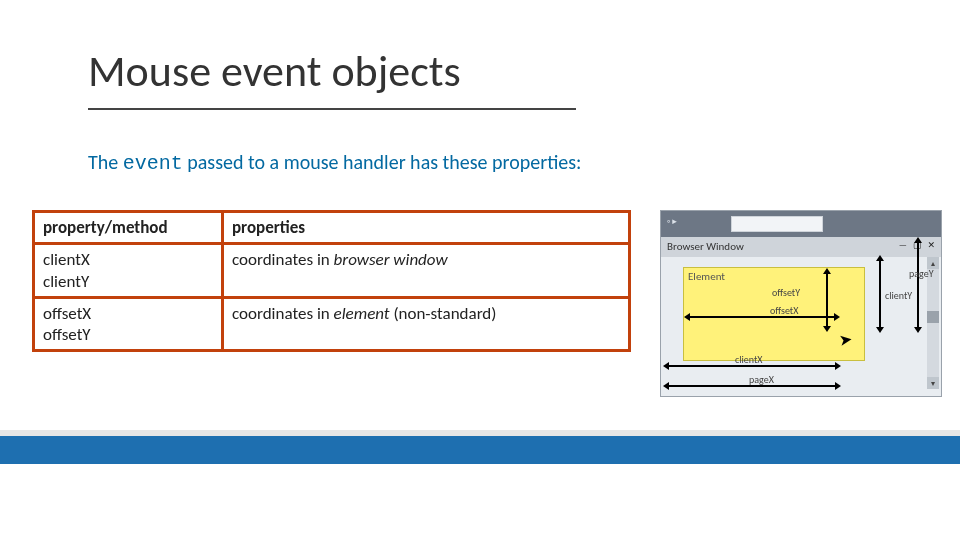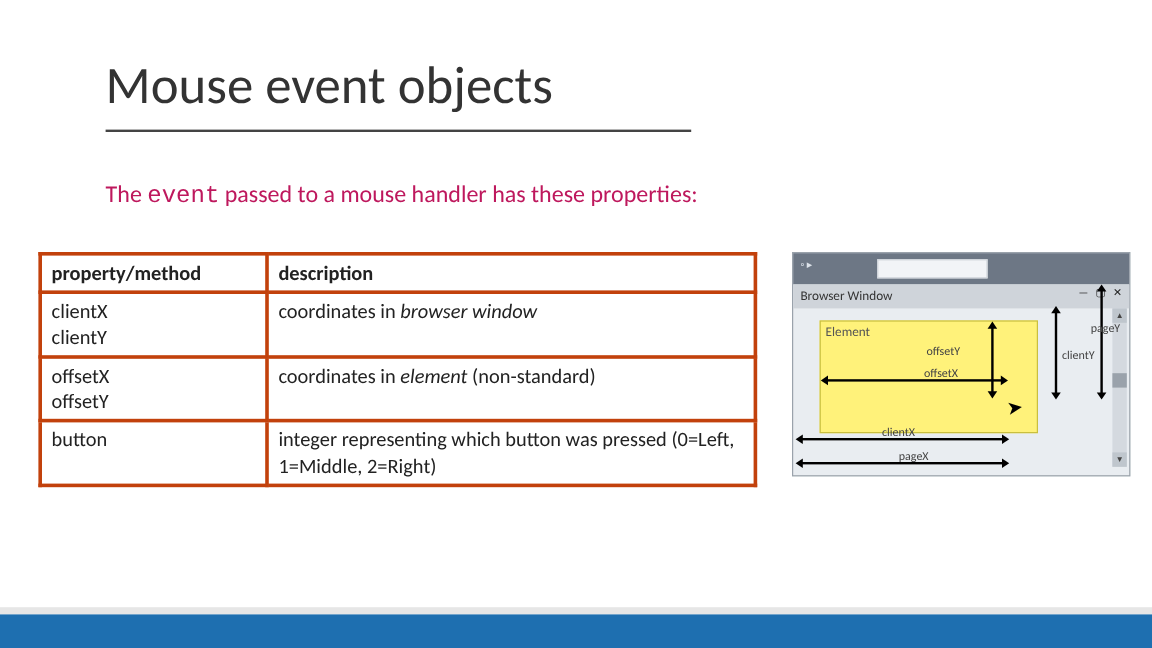--- a/index.html
+++ b/index.html
@@ -1,19 +1,19 @@
 <!DOCTYPE html>
 <html><head>
 <meta charset="utf-8">
 <style>
   html,body{margin:0;padding:0;width:960px;height:540px;background:#fff;font-family:"Segoe UI",Calibri,Arial,sans-serif;color:#222;overflow:hidden}
-  .slide{position:relative;width:960px;height:540px;box-sizing:border-box}
+  .slide{position:relative;width:960px;height:464px;box-sizing:border-box}
   .title{position:absolute;left:88px;top:44px;font-size:44px;font-weight:300;color:#333;letter-spacing:0px}
   .underline{position:absolute;left:88px;top:108px;height:2px;width:488px;background:#444}
-  .intro{position:absolute;left:88px;top:150px;font-size:20px;color:#be185d;font-weight:400}
+  .intro{position:absolute;left:88px;top:150px;font-size:20px;color:#0369a1;font-weight:400}
   .intro .code{font-family:Consolas,"Courier New",monospace;font-size:20px}
   .tbl{position:absolute;left:32px;top:210px;border-collapse:collapse;font-size:17px;line-height:1.25}
   .tbl td{border:3px solid #c2410c;padding:4px 8px;vertical-align:top}
   .tbl .lh{width:170px}
   .tbl .rh{width:388px}
   .tbl .hdr{font-weight:700}
   .diagram{position:absolute;right:20px;top:210px;width:280px;height:185px}
   .screenbox{position:absolute;left:0;top:0;width:280px;height:185px;background:#e9edf1;border:1px solid #9aa2ab}
   .topbar{position:absolute;left:0;top:0;width:100%;height:26px;background:#6d7785}
   .tablabel{position:absolute;left:6px;top:4px;color:#dde3ea;font-size:9px}
@@ -46,33 +46,29 @@
   <div class="underline"></div>
 
   <div class="intro">
     <span>The </span><span class="code">event</span><span> passed to a mouse handler has these properties:</span>
   </div>
 
   <table class="tbl">
     <tbody>
         <tr>
       <td class="lh hdr">property/method</td>
-      <td class="rh hdr">description</td>
+      <td class="rh hdr">properties</td>
     </tr>
     <tr>
       <td class="lh">clientX<br>clientY</td>
       <td class="rh">coordinates in <em>browser window</em></td>
     </tr>
     <tr>
       <td class="lh">offsetX<br>offsetY</td>
       <td class="rh">coordinates in <em>element</em> (non-standard)</td>
-    </tr>
-    <tr>
-      <td class="lh">button</td>
-      <td class="rh">integer representing which button was pressed (0=Left, 1=Middle, 2=Right)</td>
     </tr>
   </tbody>
     </table>
 
   <div class="diagram">
     <div class="screenbox">
       <div class="topbar">
         <span class="tablabel">◦ ▸</span>
         <div class="addr"></div>
       </div>

